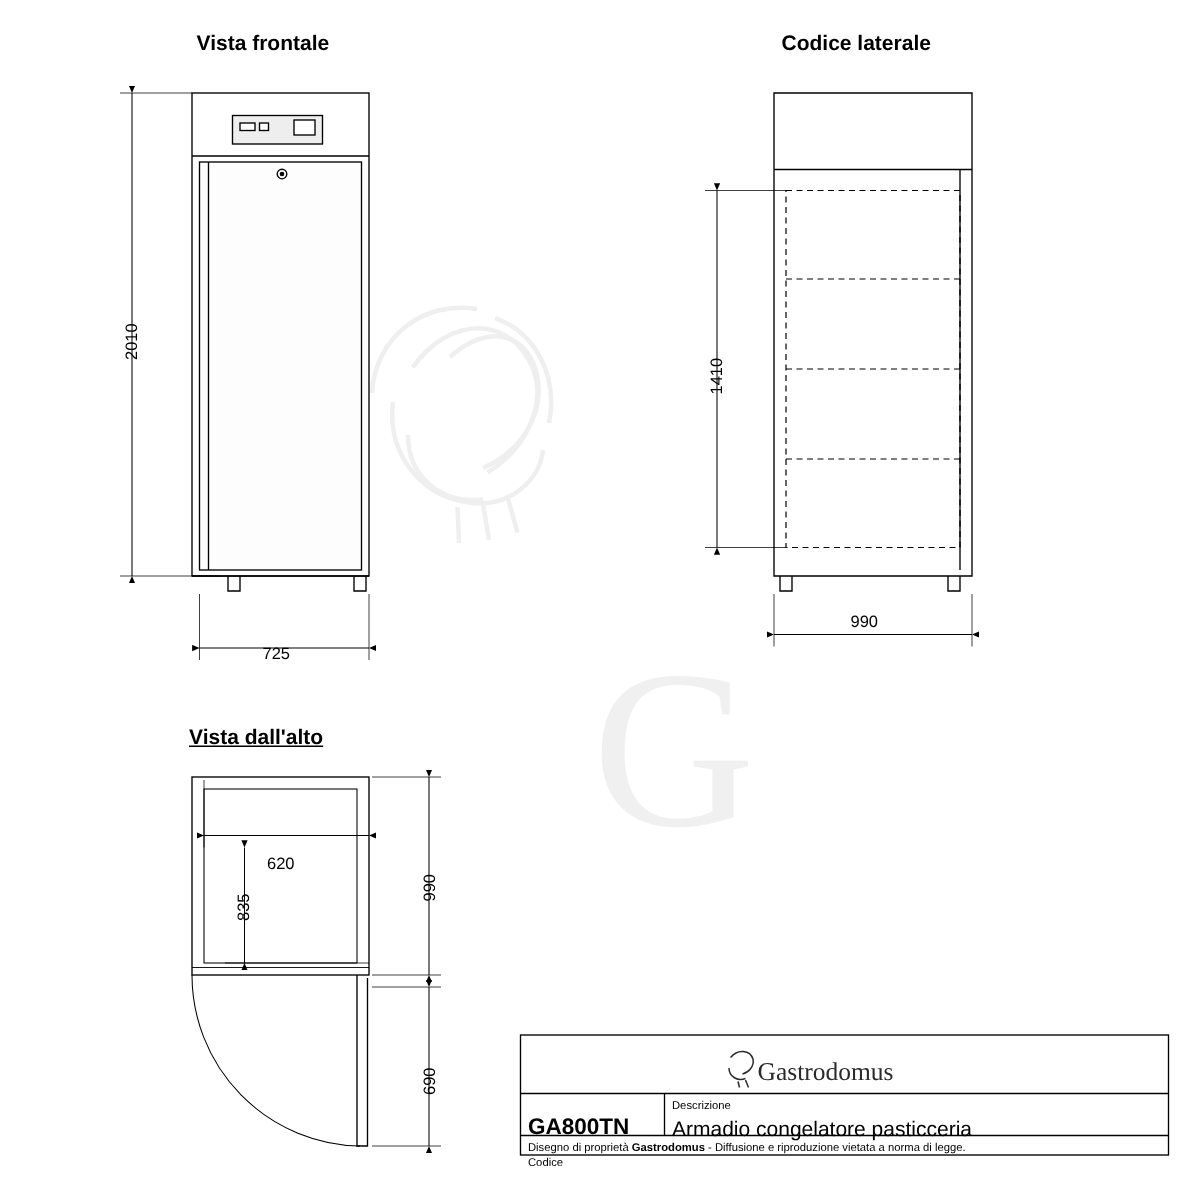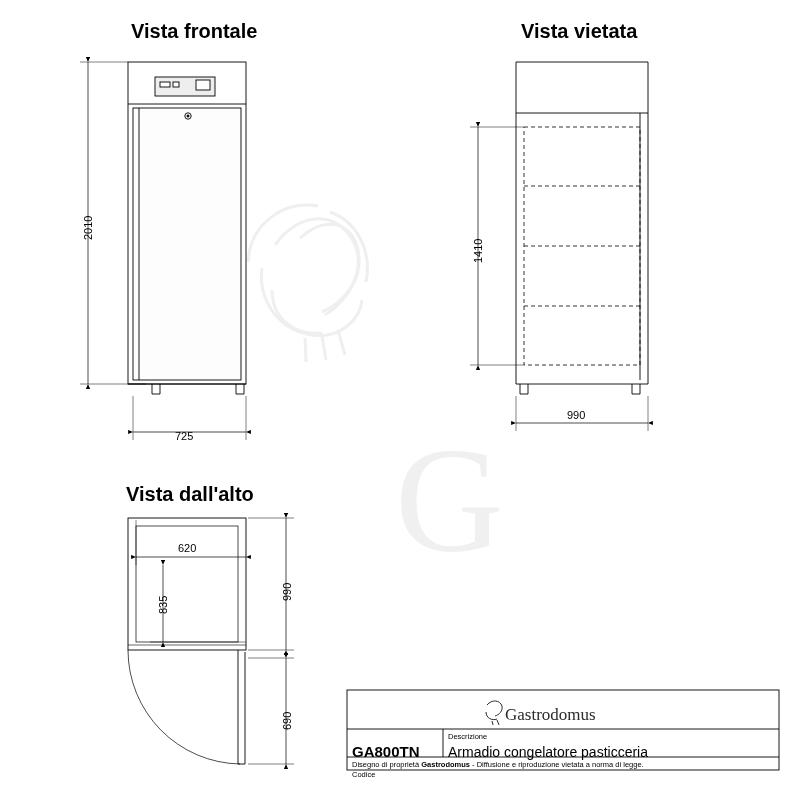--- a/index.html
+++ b/index.html
@@ -16,27 +16,27 @@
     overflow: hidden;
   }
   #sheet {
     position: absolute;
     left: 0; top: 0;
     width: 800px; height: 800px;
   }
   .view-title {
     position: absolute;
     font-weight: bold;
-    font-size: 20px;
+    font-size: 14px;
     color: #000;
     white-space: nowrap;
   }
   #title-front { left: 131px; top: 20px; }
   #title-side  { left: 521px; top: 20px; }
-  #title-top   { left: 126px; top: 483px; }
+  #title-top   { left: 126px; top: 483px; text-decoration: underline; }
 
   .dim-label {
     position: absolute;
     font-size: 11px;
     color: #000;
     white-space: nowrap;
   }
   .dim-label.vert {
     transform: rotate(-90deg);
     transform-origin: left top;
@@ -206,30 +206,30 @@
 
   <g stroke="#2b2b2b" fill="none" stroke-width="1">
     <path d="M487,705 C492,699 500,700 502,706 C503,711 499,715 495,716"></path>
     <path d="M486,712 C486,718 492,721 497,719"></path>
     <path d="M497,720 L499,725"></path>
     <path d="M492,721 L493,725"></path>
   </g>
 </svg>
 
 <div class="view-title" id="title-front">Vista frontale</div>
-<div class="view-title" id="title-side">Vista vietata</div>
+<div class="view-title" id="title-side">Codice laterale</div>
 <div class="view-title" id="title-top">Vista dall'alto</div>
 
 <div class="dim-label vert" style="left:82px; top:240px;">2010</div>
 <div class="dim-label" style="left:175px; top:418px;margin-top:12px;">725</div>
 
 <div class="dim-label vert" style="left:472px; top:263px;">1410</div>
 <div class="dim-label" style="left:567px; top:409px;">990</div>
 
-<div class="dim-label" style="left:178px; top:542px;">620</div>
+<div class="dim-label" style="left:178px; top:570px;">620</div>
 <div class="dim-label vert" style="left:157px; top:614px;">835</div>
 <div class="dim-label vert" style="left:281px; top:601px;">990</div>
 <div class="dim-label vert" style="left:281px; top:730px;">690</div>
 
 <div class="brand" style="left:505px; top:705px;">Gastrodomus</div>
 
 <div class="tb-text tb-small" style="left:352px; top:732px;margin-top:38px;">Codice</div>
 <div class="tb-text tb-code" style="left:352px; top:743px;">GA800TN</div>
 
 <div class="tb-text tb-small" style="left:448px; top:732px;text-align:center;">Descrizione</div>

